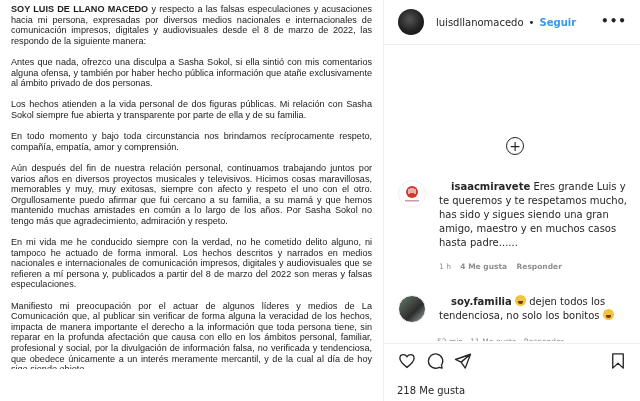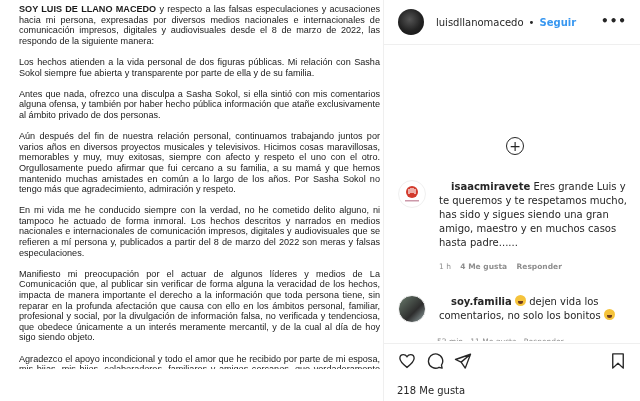--- a/index.html
+++ b/index.html
@@ -1,17 +1,17 @@
 <!DOCTYPE html>
 <html><head>
 <meta charset="utf-8">
 <style>
   html, body { margin:0; padding:0; }
   body { width:640px; height:401px; overflow:hidden; background:#fff; position:relative; font-family:"Liberation Sans", sans-serif; }
-  .doc { position:absolute; left:8px; top:0; width:382px; height:369px; overflow:hidden; background:#fff; }
+  .doc { position:absolute; left:0; top:0; width:382px; height:369px; overflow:hidden; background:#fff; }
   .doc-inner { padding:4px 10px 0 11px; font-size:9.1px; line-height:10.6px; color:#1a1a1a; text-align:justify; }
   .doc-inner p { margin:0 0 10.6px 0; }
   .doc-inner b { font-weight:bold; }
   .panel { position:absolute; left:383px; top:0; width:257px; height:401px; border-left:1px solid #efefef; background:#fff; font-family:"DejaVu Sans", sans-serif; color:#262626; }
   .hdr { height:44px; border-bottom:1px solid #efefef; display:flex; align-items:center; position:relative; }
   .avatar { width:26px; height:26px; border-radius:50%; background:radial-gradient(circle at 45% 40%, #555 0%, #222 55%, #111 100%); flex:none; }
   .hdr .avatar { margin-left:14px; }
   .hdr .uname { font-size:10px; margin-left:12px; color:#262626; }
   .hdr .dot { font-size:10px; margin:0 5px; color:#262626; }
   .hdr .follow { font-size:10px; color:#3897f0; font-weight:bold; cursor:pointer; }
@@ -36,22 +36,23 @@
   .icons svg { width:18px; height:18px; cursor:pointer; }
   .bookmark { position:absolute; right:14px; top:352px; cursor:pointer; }
   .likes { position:absolute; left:13px; top:385px; font-size:10px; color:#262626; }
 </style>
 </head>
 <body>
 
 <div class="doc">
   <div class="doc-inner">
     <p><b>SOY LUIS DE LLANO MACEDO</b><span> y respecto a las falsas especulaciones y acusaciones hacia mi persona, expresadas por diversos medios nacionales e internacionales de comunicación impresos, digitales y audiovisuales desde el 8 de marzo de 2022, las respondo de la siguiente manera:</span></p>
+    <p>Antes que nada, ofrezco una disculpa a Sasha Sokol, si ella sintió con mis comentarios alguna ofensa, y también por haber hecho pública información que atañe exclusivamente al ámbito privado de dos personas.</p>
     <p>Los hechos atienden a la vida personal de dos figuras públicas. Mi relación con Sasha Sokol siempre fue abierta y transparente por parte de ella y de su familia.</p>
-    <p>Antes que nada, ofrezco una disculpa a Sasha Sokol, si ella sintió con mis comentarios alguna ofensa, y también por haber hecho pública información que atañe exclusivamente al ámbito privado de dos personas.</p>
+    <p>En todo momento y bajo toda circunstancia nos brindamos recíprocamente respeto, compañía, empatía, amor y comprensión.</p>
     <p>Aún después del fin de nuestra relación personal, continuamos trabajando juntos por varios años en diversos proyectos musicales y televisivos. Hicimos cosas maravillosas, memorables y muy, muy exitosas, siempre con afecto y respeto el uno con el otro. Orgullosamente puedo afirmar que fui cercano a su familia, a su mamá y que hemos mantenido muchas amistades en común a lo largo de los años. Por Sasha Sokol no tengo más que agradecimiento, admiración y respeto.</p>
     <p>En mi vida me he conducido siempre con la verdad, no he cometido delito alguno, ni tampoco he actuado de forma inmoral. Los hechos descritos y narrados en medios nacionales e internacionales de comunicación impresos, digitales y audiovisuales que se refieren a mí persona y, publicados a partir del 8 de marzo del 2022 son meras y falsas especulaciones.</p>
     <p>Manifiesto mi preocupación por el actuar de algunos líderes y medios de La Comunicación que, al publicar sin verificar de forma alguna la veracidad de los hechos, impacta de manera importante el derecho a la información que toda persona tiene, sin reparar en la profunda afectación que causa con ello en los ámbitos personal, familiar, profesional y social, por la divulgación de información falsa, no verificada y tendenciosa, que obedece únicamente a un interés meramente mercantil, y de la cual al día de hoy sigo siendo objeto.</p>
     <p>Agradezco el apoyo incondicional y todo el amor que he recibido por parte de mi esposa, mis hijas, mis hijos, colaboradores, familiares y amigos cercanos, que verdaderamente me conocen.</p>
 
   </div>
 </div>
 
 <div class="panel">
   <div class="hdr">
@@ -84,21 +85,21 @@
         <span class="bold">Responder</span>
       </div>
     </div>
   </div>
 
   <div class="cmt" style="top:295px;">
     <div class="av2" style="background:linear-gradient(135deg,#6a7b6d,#2d2d2d 60%,#9aa);"></div>
     <div class="txt">
       <span class="u">soy.familia</span>
       <span class="emoji"></span>
-      <span>dejen vida los comentarios, no solo los bonitos</span>
+      <span>dejen todos los tendenciosa, no solo los bonitos</span>
       <span class="emoji"></span>
     </div>
   </div>
   <div class="clip-row">
     <span>52 min</span>&nbsp;&nbsp;
     <span>11 Me gusta</span>&nbsp;&nbsp;
     <span>Responder</span>
   </div>
 
   <div class="bar"></div>

